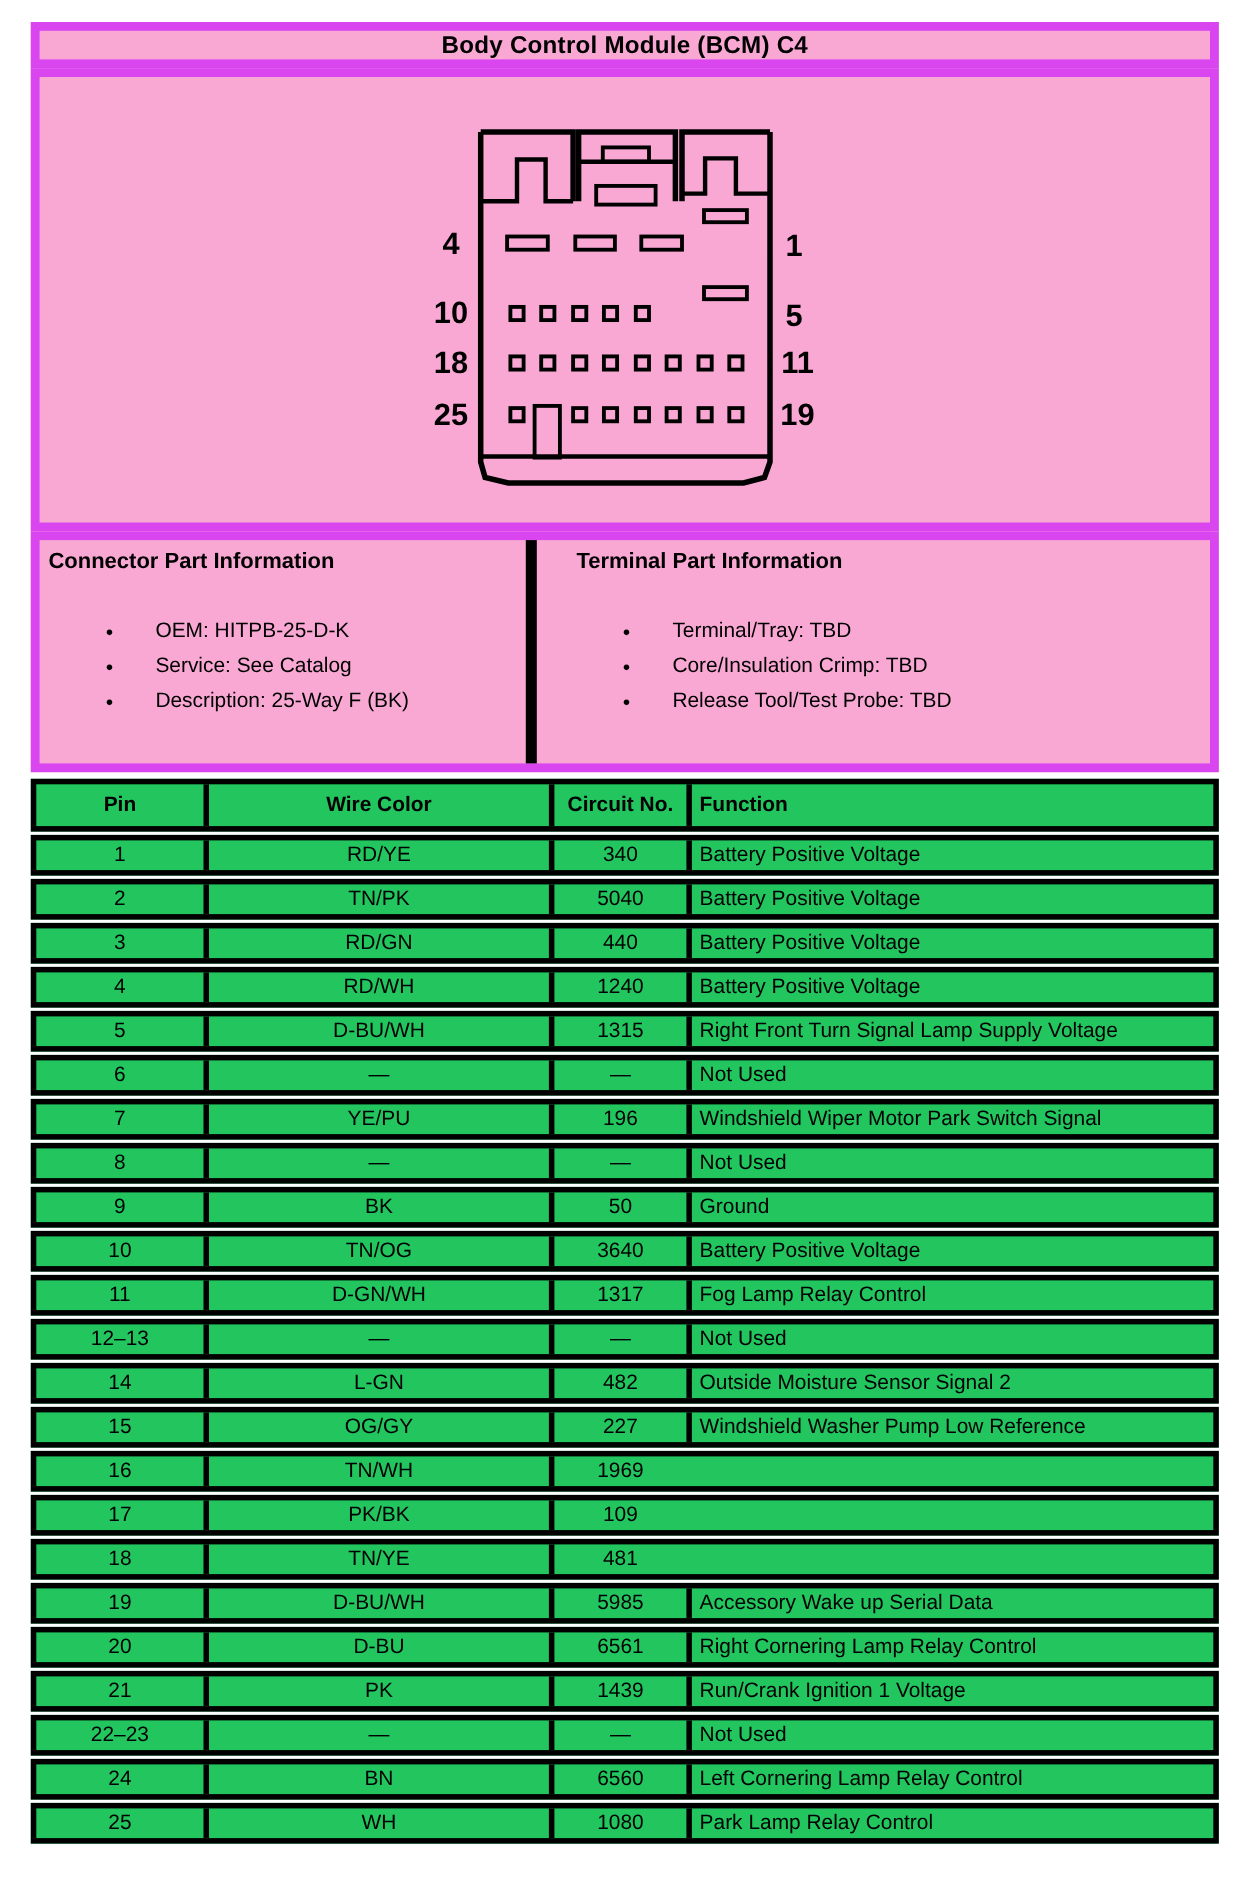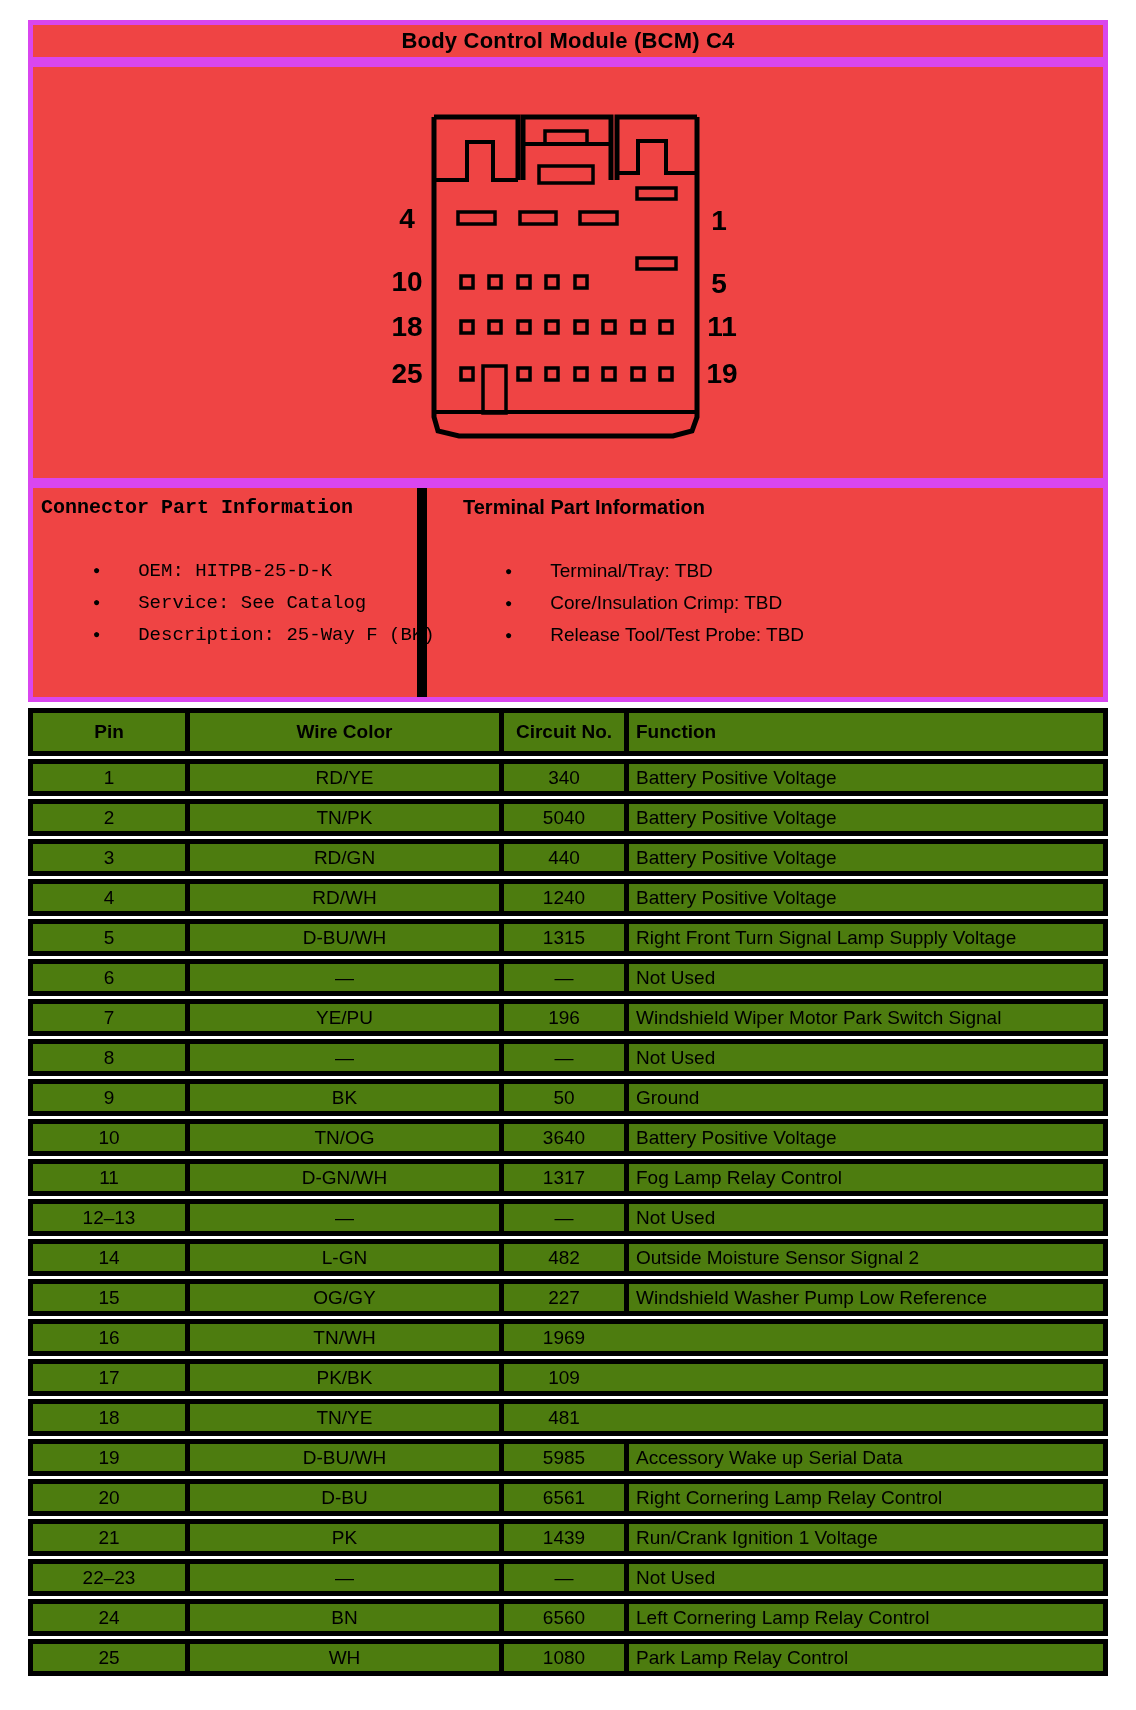--- a/index.html
+++ b/index.html
@@ -2,45 +2,45 @@
 <html><head>
 <meta charset="utf-8">
 <style>
   html,body { margin:0; padding:0; background:#fff; }
   body {
     width:1136px; height:1710px;
     font-family:"Liberation Sans", sans-serif;
     color:#000; overflow:hidden;
   }
   .page { box-sizing:border-box; width:1136px; padding:20px 28px 0 28px; }
-  .box { box-sizing:border-box; border:5px solid #d946ef; background:#ef4444; width:1080px; }
+  .box { box-sizing:border-box; border:8px solid #d946ef; background:#f9a8d4; width:1080px; }
 
   .title-box {
     height:42px; display:flex; align-items:center; justify-content:center;
     font-weight:bold; font-size:22px; letter-spacing:0.2px;
   }
   .connector-box { height:421px; }
   .connector-box svg { display:block; width:1070px; height:411px; }
 
   .partinfo-box { height:219px; display:flex; align-items:stretch; }
   .pi-col { box-sizing:border-box; }
-  .pi-left { width:394px; border-right:10px solid #000;font-family:Liberation Mono, monospace; }
+  .pi-left { width:452px; border-right:10px solid #000; }
   .pi-right { flex:1;margin-left:28px; }
   .pi-heading { font-weight:bold; font-size:20px; padding:8px 4px 0 8px; white-space:nowrap; }
   .pi-list { list-style:none; margin:36px 0 0 0; padding:0; font-size:19px; }
   .pi-list li { display:flex; align-items:center; height:32px; white-space:nowrap; }
   .bullet { font-size:12px; line-height:1; }
   .pi-left .bullet  { margin-left:60px; margin-right:38px; }
   .pi-right .bullet { margin-left:50px; margin-right:38px; }
 
   .ptable { margin-top:6px; }
   .trow {
     box-sizing:border-box; display:flex; align-items:stretch;
     border:5px solid #000; height:37px; margin-top:3px;
-    font-size:19px; background:#4d7c0f;
+    font-size:19px; background:#22c55e;
   }
   .trow.thead { height:48px; font-weight:bold; margin-top:0; }
   .cell {
     box-sizing:border-box; display:flex; align-items:center; justify-content:center;
     white-space:nowrap; overflow:hidden;
   }
   .cell + .cell { border-left:5px solid #000; }
   .c0 { width:152px; }
   .c1 { width:314px; }
   .c2 { width:125px; }

